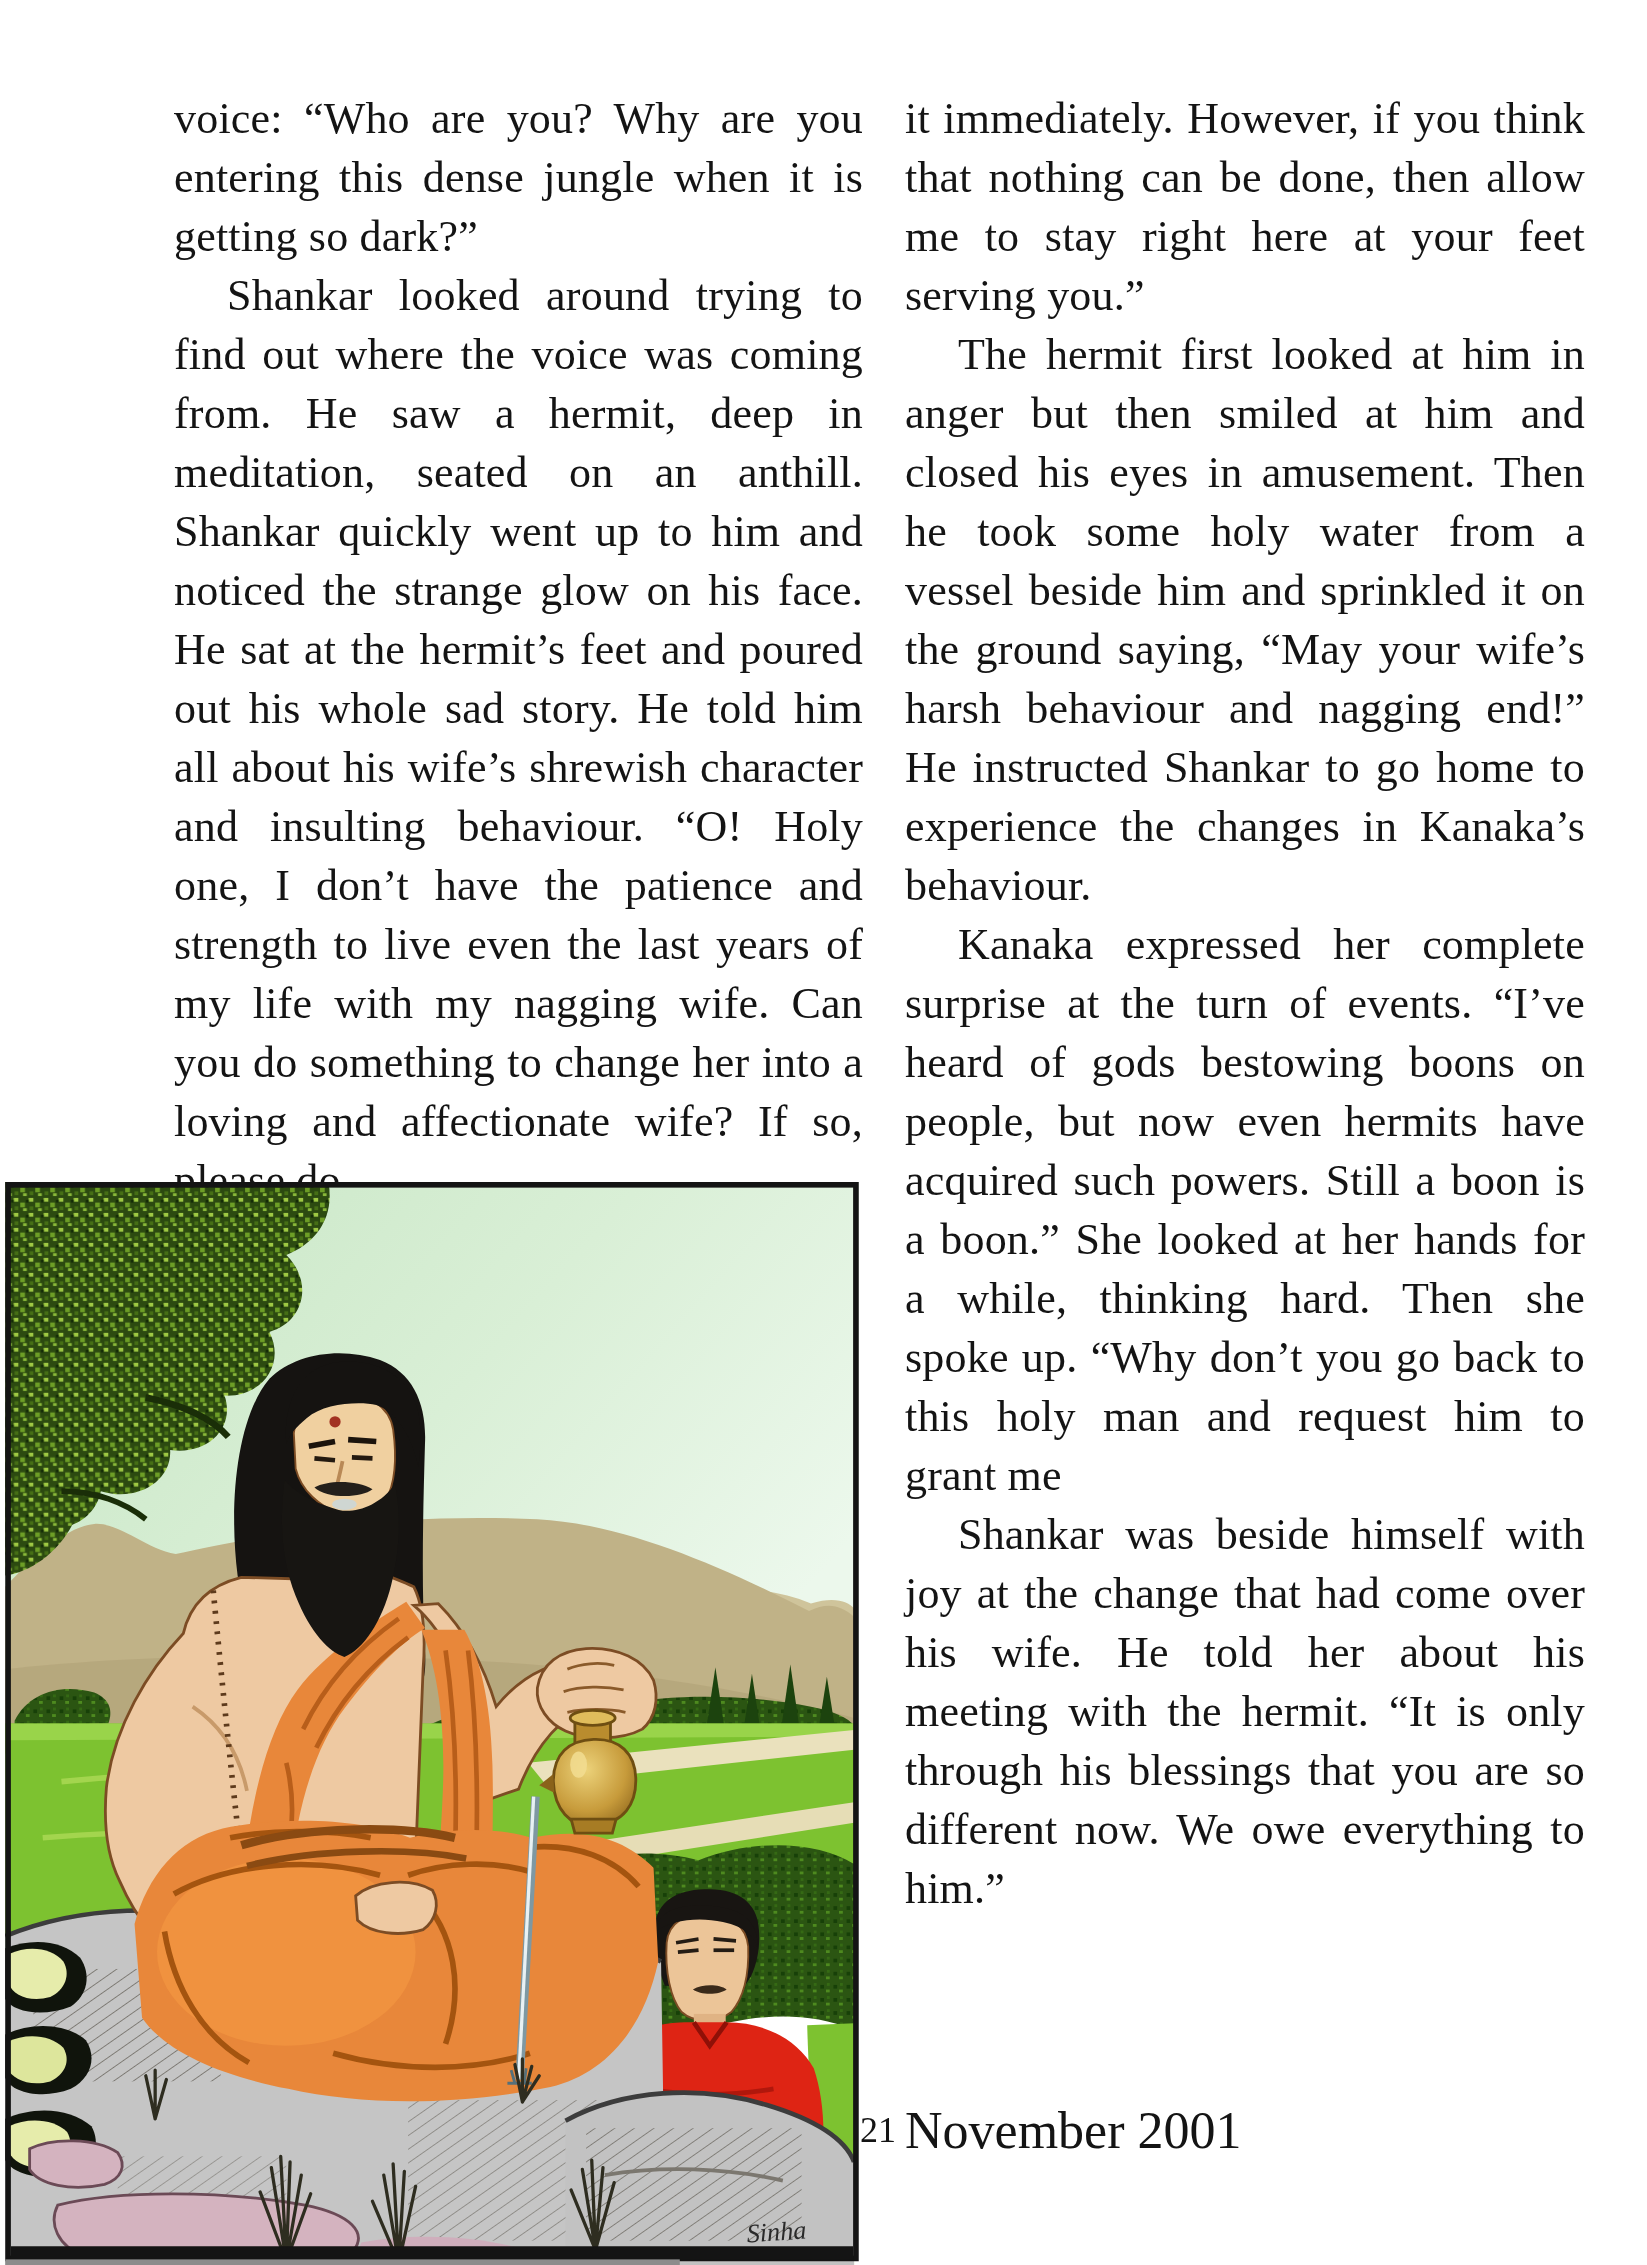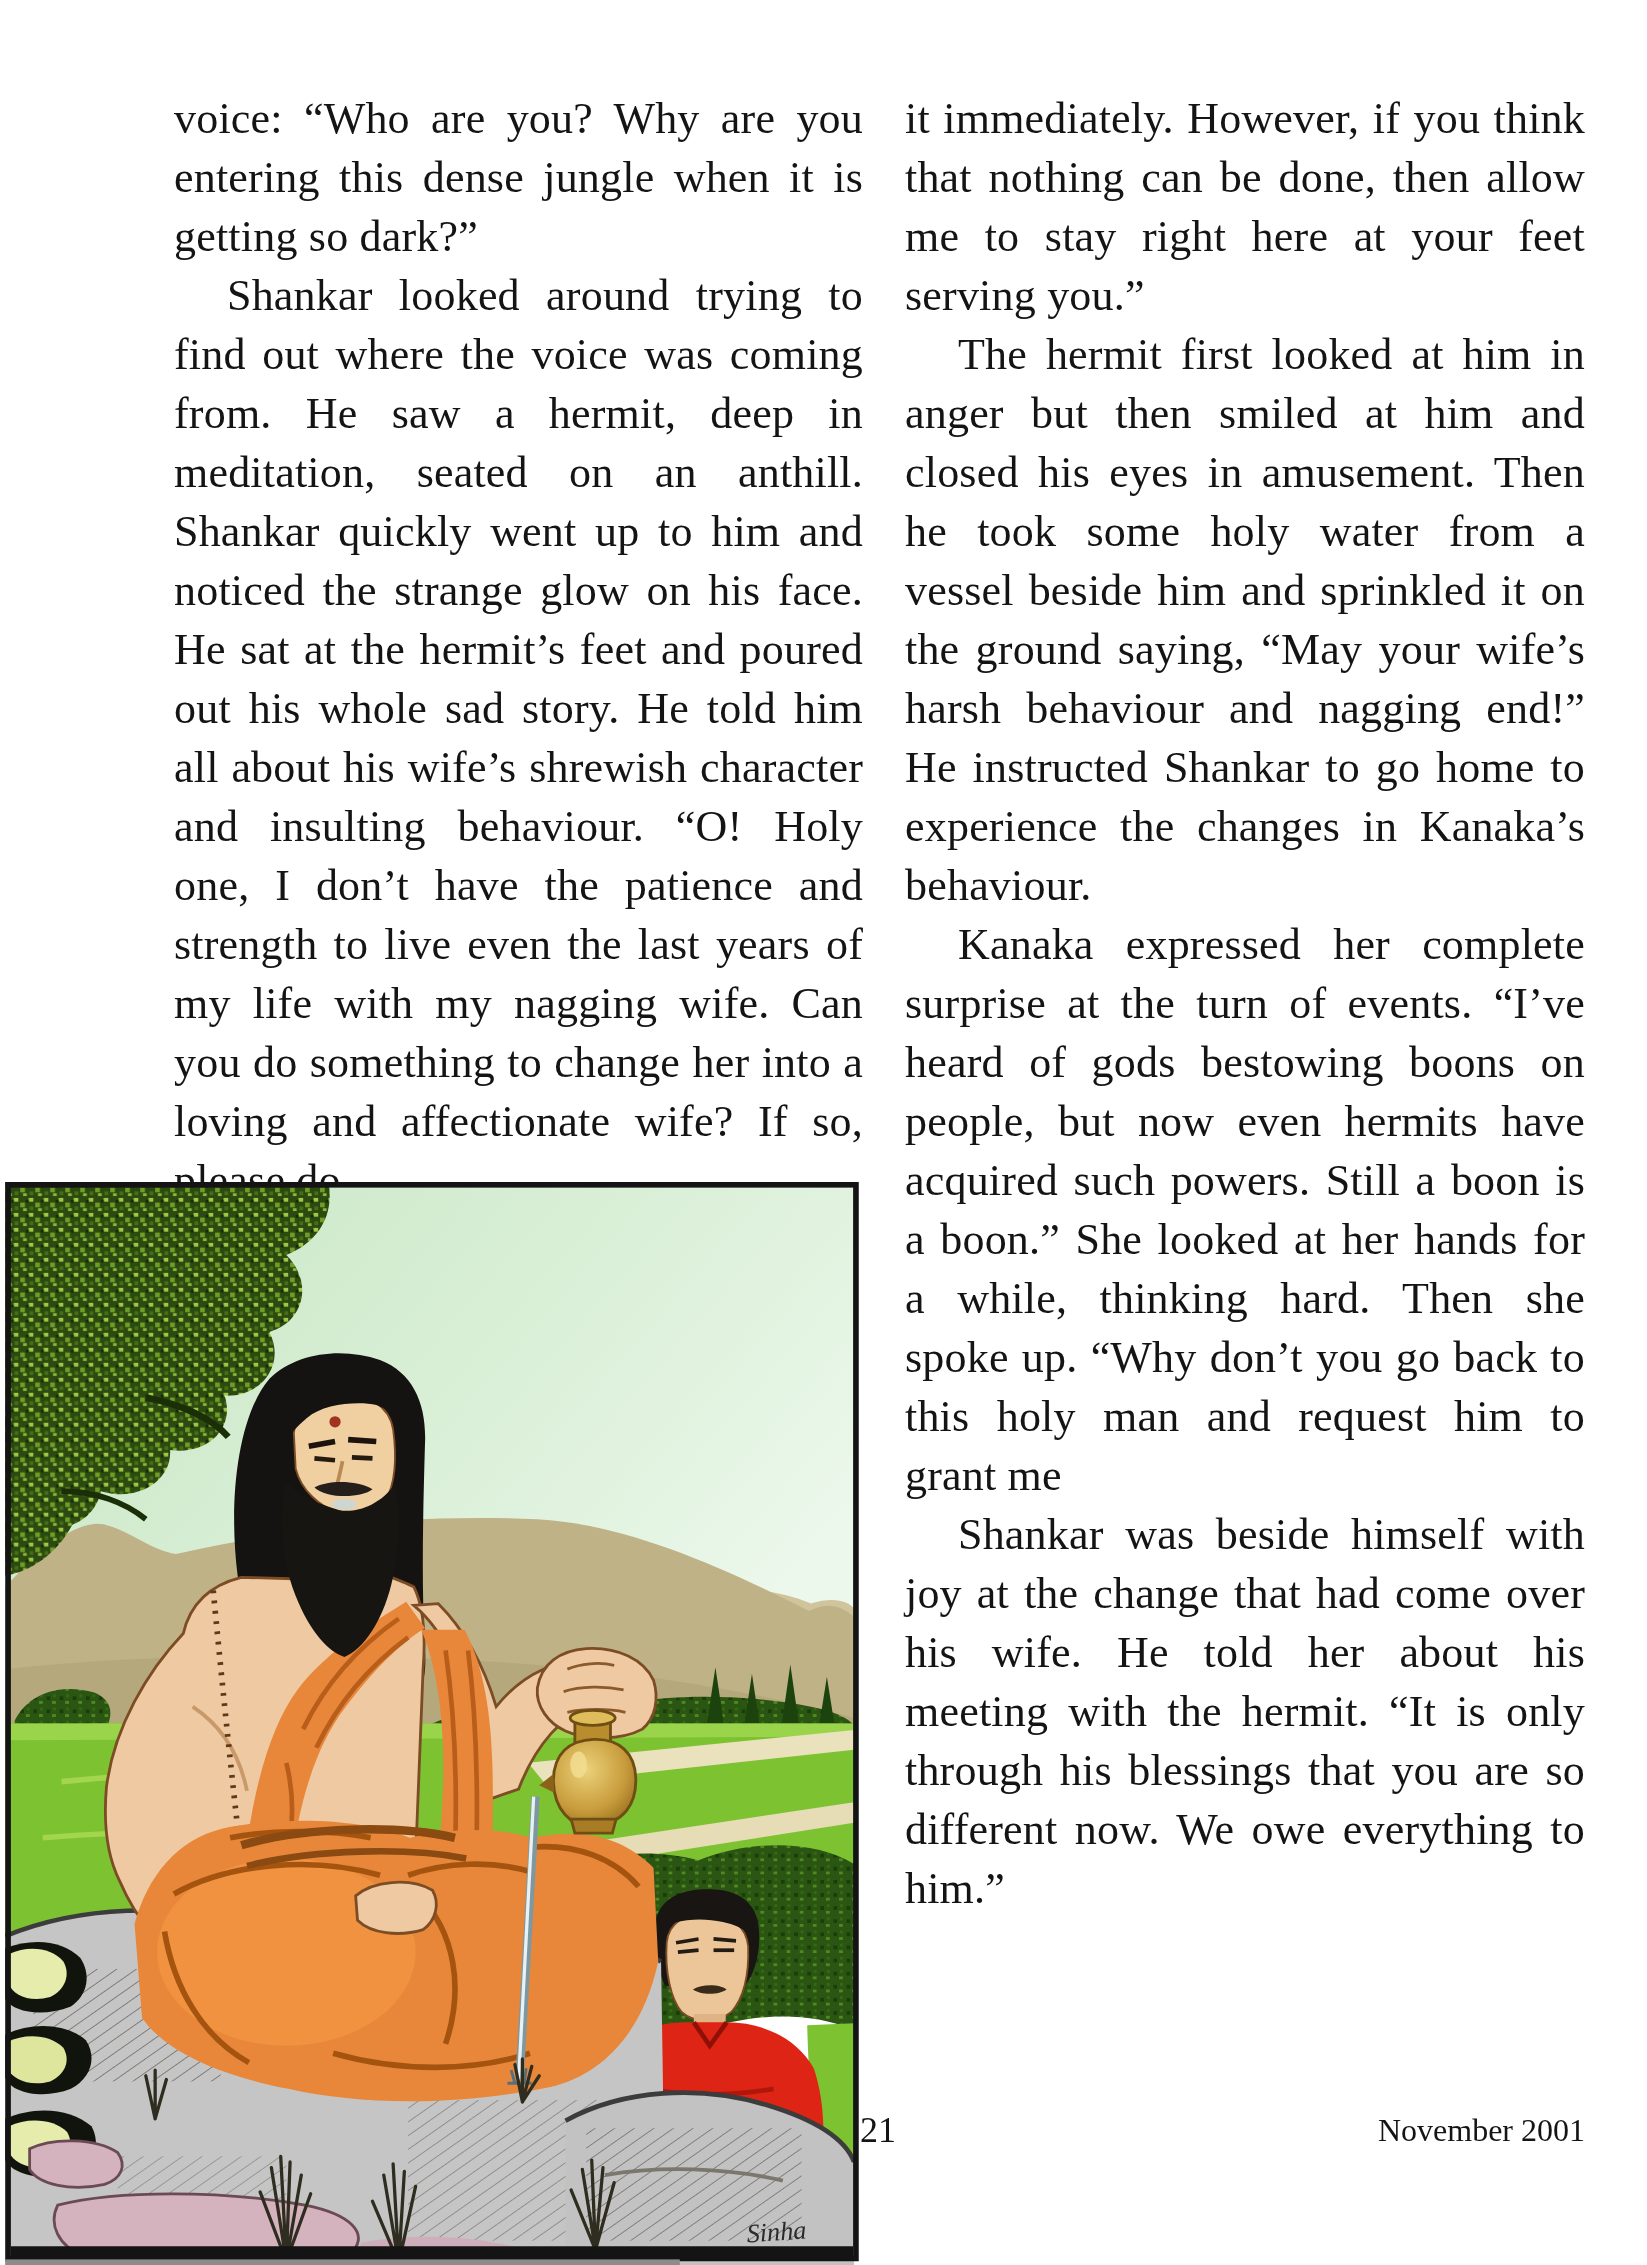--- a/index.html
+++ b/index.html
@@ -26,21 +26,21 @@
     position:absolute; left:4.7px; top:1182px;
     width:854px; height:1083px;
   }
   .illustration svg { display:block; width:854px; height:1083px; }
   .footer-num {
     position:absolute; left:860px; top:2101px;
     font-size:36px; line-height:59px;
   }
   .footer-date {
     position:absolute; left:905px; top:2101px; width:680px;
-    text-align:right; font-size:32px; line-height:59px;
+    text-align:left; font-size:52px; line-height:59px;
   }
 </style>
 </head>
 <body>
 
 <div class="col col-left">
   <p>voice: “Who are you? Why are you entering this dense jungle when it is getting so dark?”</p>
   <p class="indent">Shankar looked around trying to find out where the voice was coming from. He saw a hermit, deep in meditation, seated on an anthill. Shankar quickly went up to him and noticed the strange glow on his face. He sat at the hermit’s feet and poured out his whole sad story. He told him all about his wife’s shrewish character and insulting behaviour. “O! Holy one, I don’t have the patience and strength to live even the last years of my life with my nagging wife. Can you do something to change her into a loving and affectionate wife? If so, please do</p>
 </div>
 

